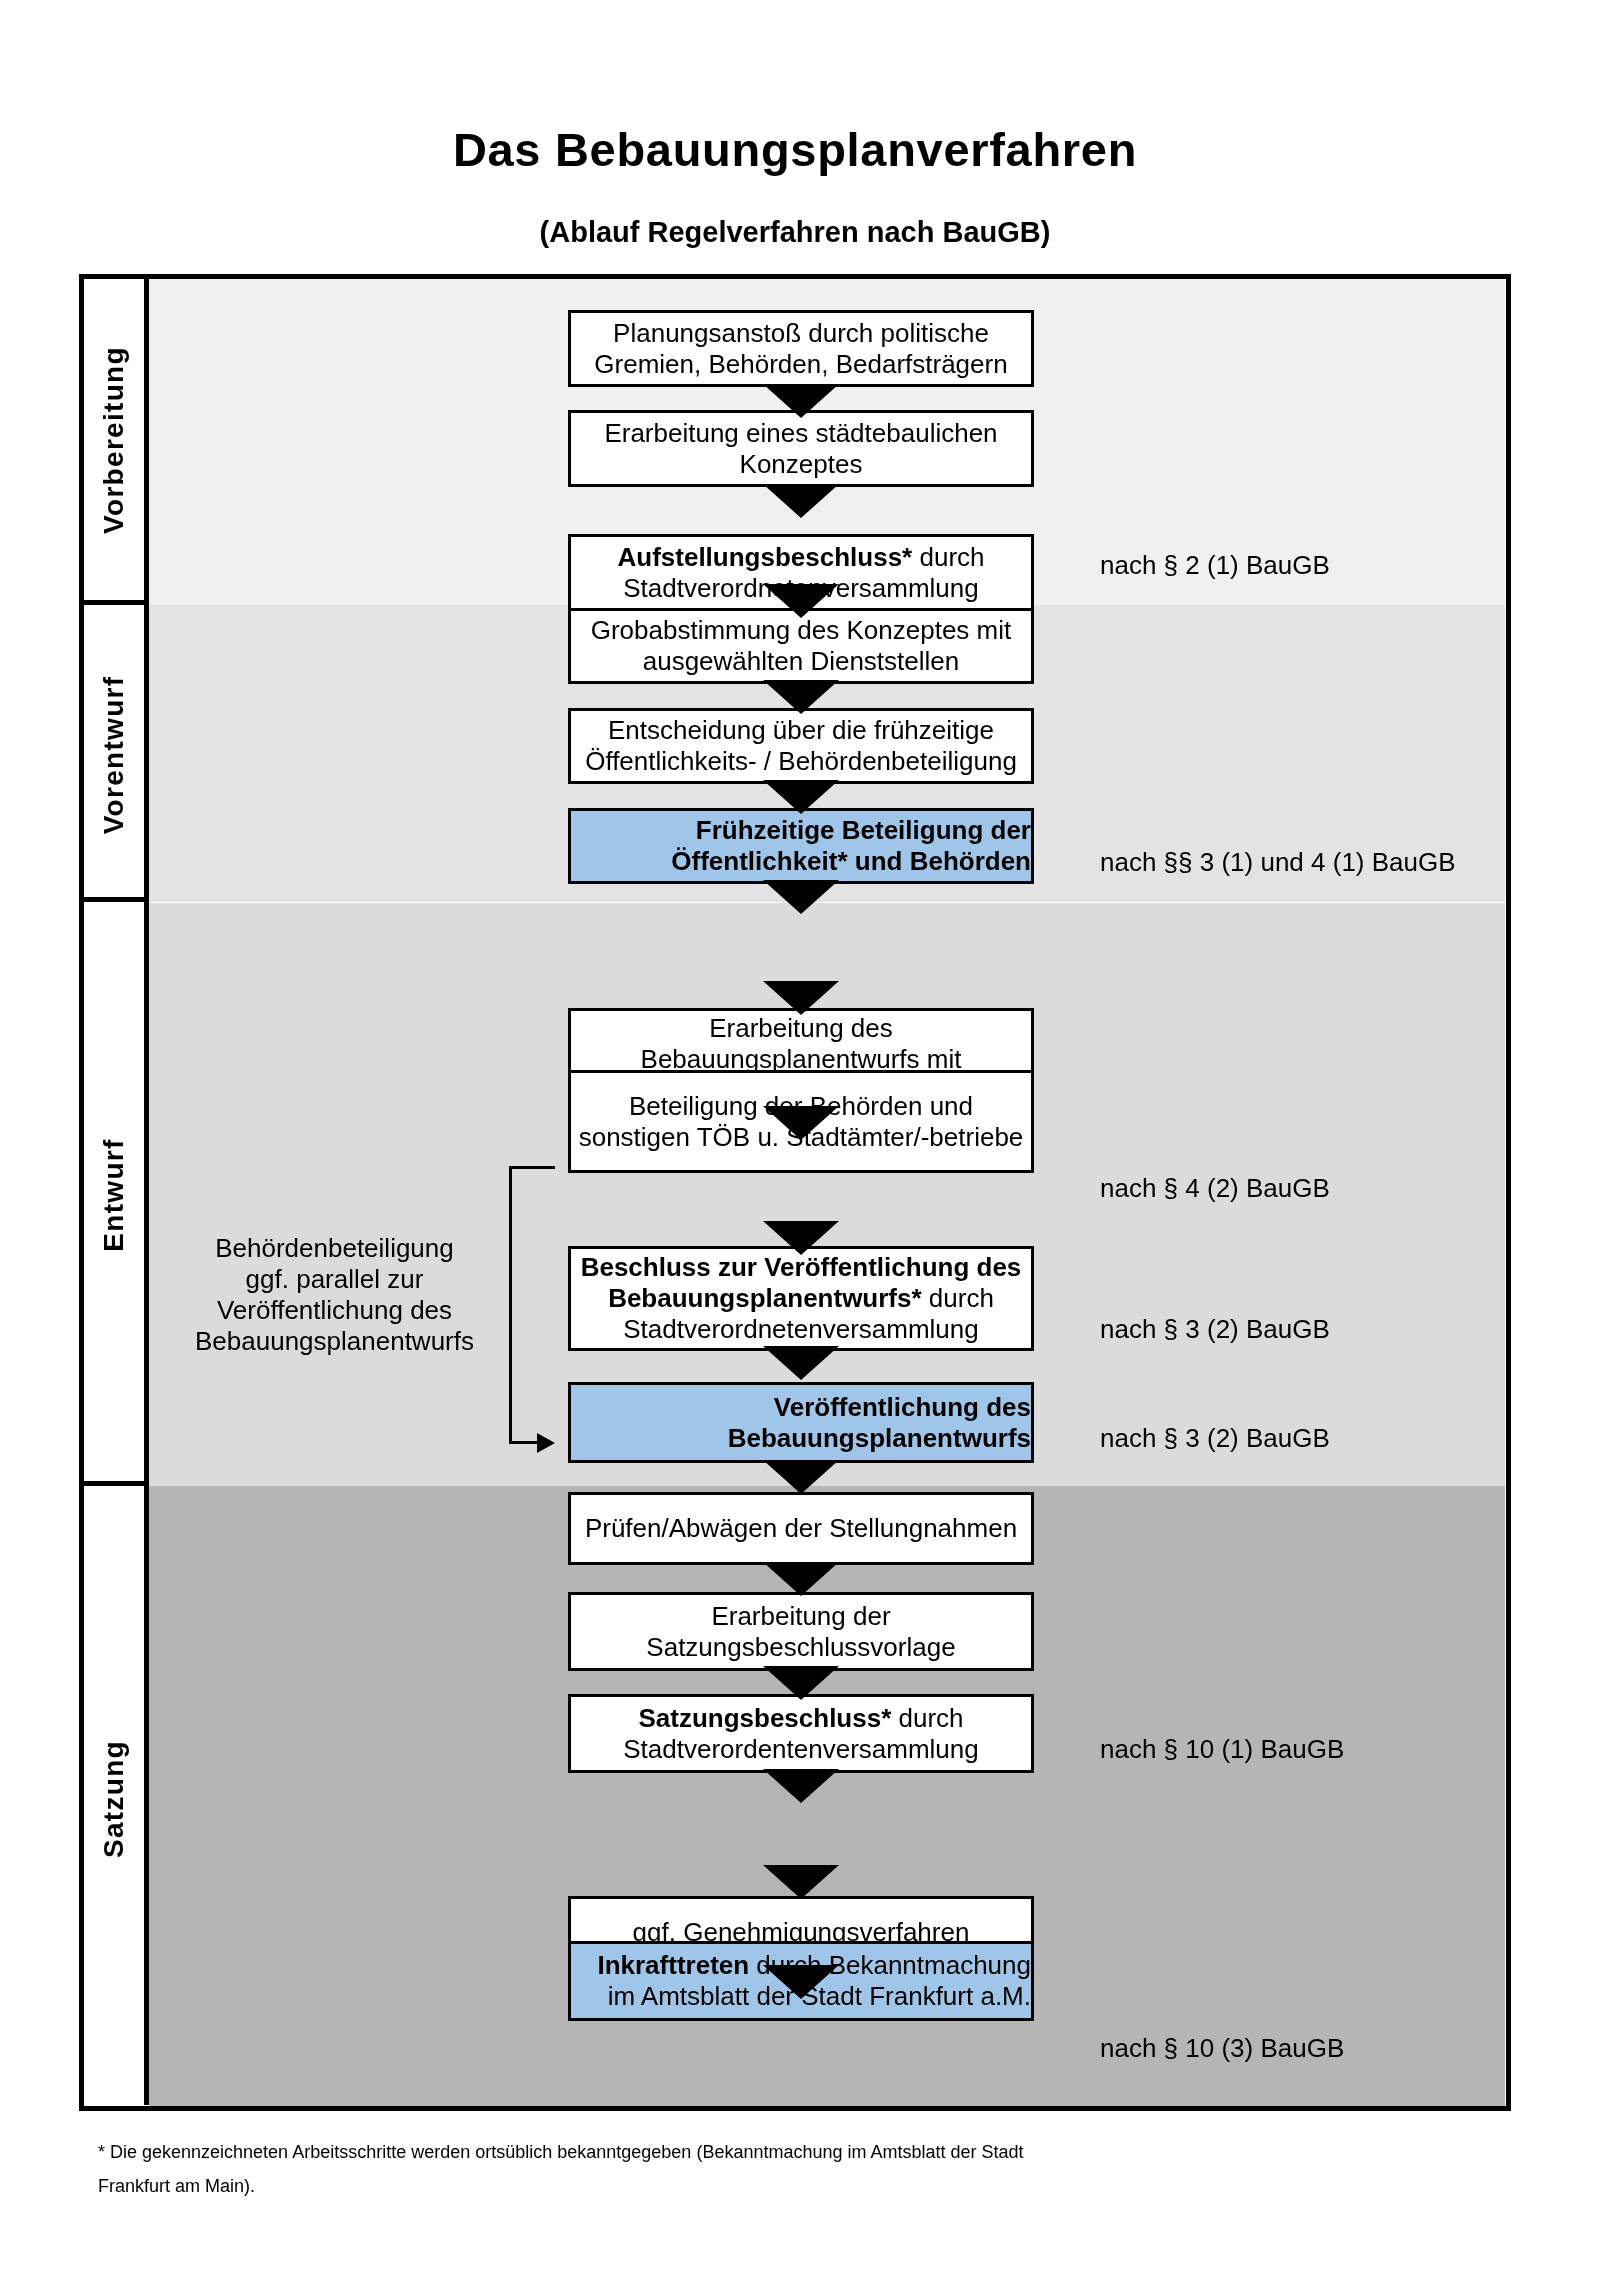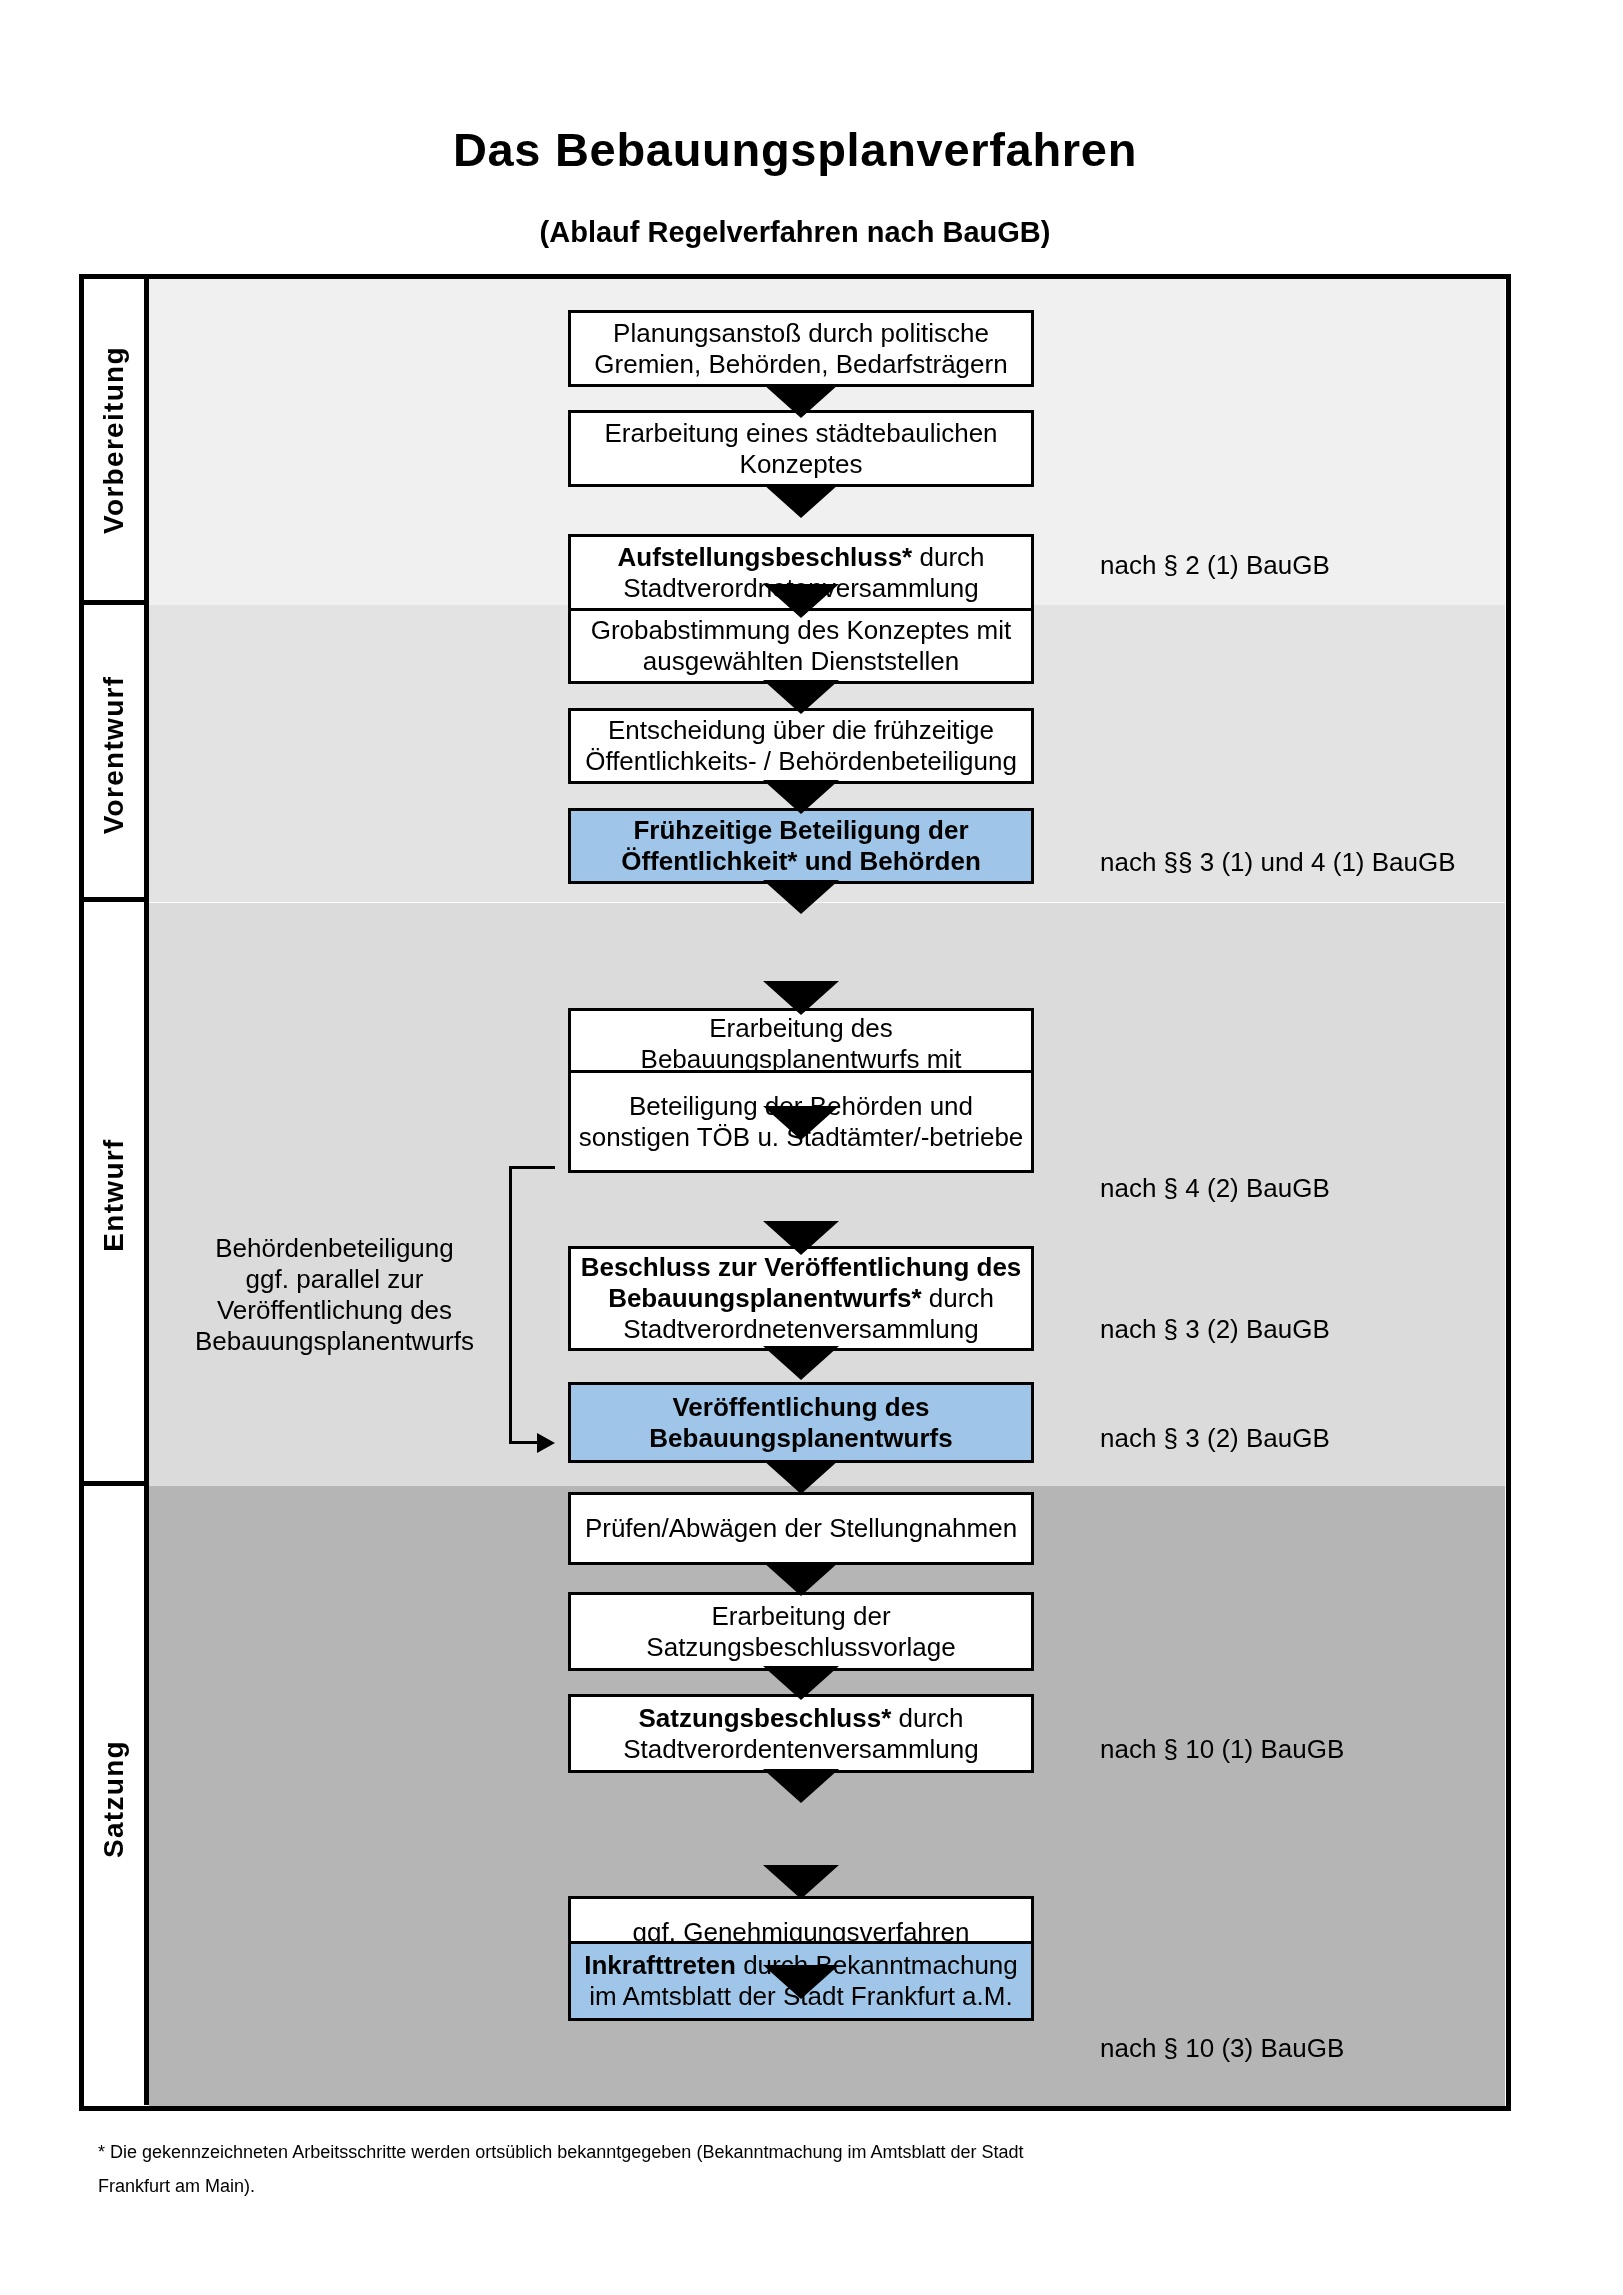--- a/index.html
+++ b/index.html
@@ -34,21 +34,21 @@
   
   .frame{position:absolute;left:79px;top:274px;width:1432px;height:1837px;
          border:5.2px solid #000;box-sizing:border-box;background:transparent;z-index:6;
          pointer-events:none;}
 
   
   .box{position:absolute;left:568px;width:466px;background:#fff;border:3.9px solid #000;
        box-sizing:border-box;display:flex;flex-direction:column;justify-content:center;
        align-items:center;text-align:center;font-size:26px;line-height:31px;z-index:4;}
   .box .bold{font-weight:bold;}
-  .box.blue{background:#9fc5e8;}
+  .box.blue{background:#9fc5e8;align-items:flex-end;}
 
   
   .arrow{position:absolute;left:763px;width:0;height:0;z-index:5;
          border-left:38px solid transparent;border-right:38px solid transparent;
          border-top:34px solid #000;}
 
   
   .ann{position:absolute;left:1100px;font-size:26px;line-height:33px;
        white-space:nowrap;z-index:4;}
 

